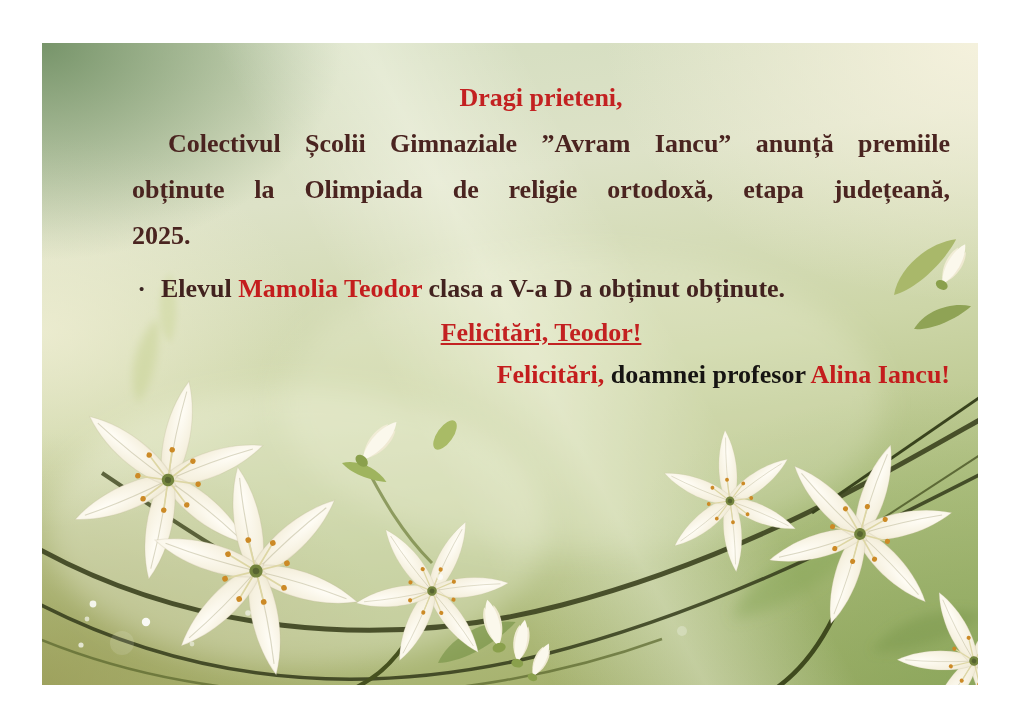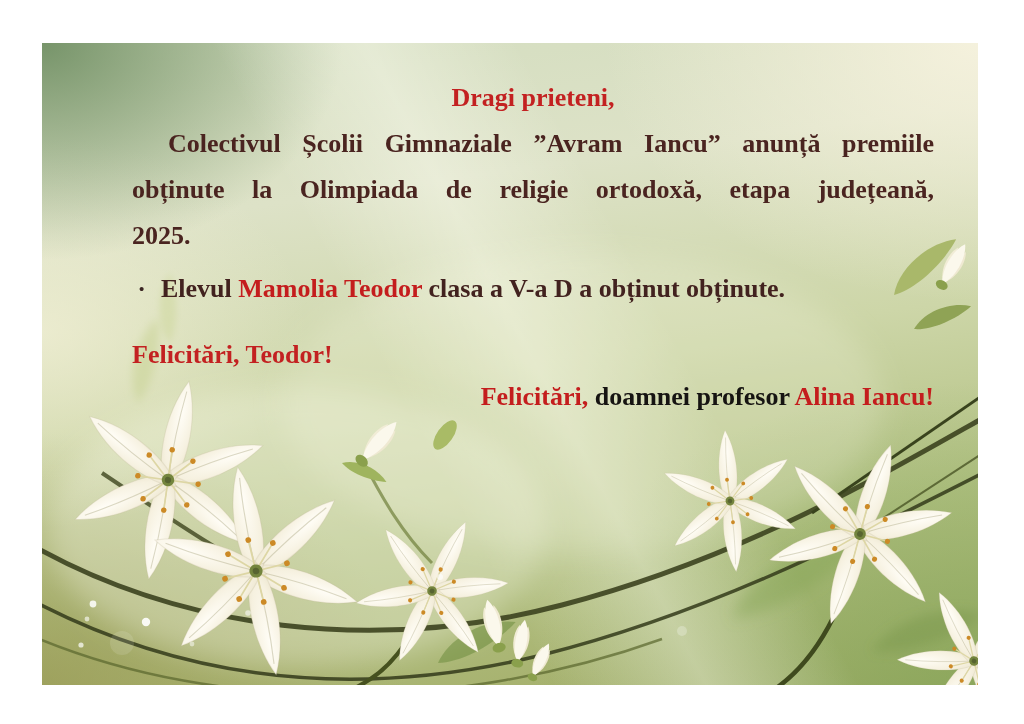--- a/index.html
+++ b/index.html
@@ -20,36 +20,36 @@
       radial-gradient(ellipse 430px 310px at 0% 0%, rgba(106,138,94,0.88), rgba(106,138,94,0) 70%),
       radial-gradient(ellipse 520px 360px at 100% 0%, rgba(246,242,222,0.95), rgba(246,242,222,0) 72%),
       radial-gradient(ellipse 380px 280px at 0% 45%, rgba(242,240,214,0.75), rgba(242,240,214,0) 70%),
       radial-gradient(ellipse 620px 420px at 100% 100%, rgba(123,163,84,0.55), rgba(123,163,84,0) 72%),
       radial-gradient(ellipse 520px 360px at 0% 100%, rgba(149,147,77,0.62), rgba(149,147,77,0) 70%),
       linear-gradient(172deg, #d3ddbf 0%, #dde2c7 25%, #cdd6a8 50%, #b3c183 74%, #a2ac67 100%);
   }
   .art{position:absolute;left:0;top:0;width:100%;height:100%;display:block;}
   .text-layer{
     position:absolute;z-index:3;
-    left:90px;right:44px;top:0;
+    left:90px;right:28px;top:0;
     font-weight:bold;font-size:26px;
     color:#4a2420;
   }
   .greeting{margin-top:32px;line-height:46px;text-align:center;color:#c32121;}
   .pline{line-height:46px;text-align:justify;text-align-last:justify;color:#4a2420;}
   .pline.indent{text-indent:36px;}
   .pline.last{text-align:right;text-align-last:left;}
   .bullet-line{margin-top:7px;line-height:46px;color:#42221f;}
   .bullet-marker{
     display:inline-block;width:29px;padding-left:7px;box-sizing:border-box;
     font-size:15px;vertical-align:3px;color:#3a2523;
   }
   .hl-red{color:#c41d1d;}
   .txt-black{color:#161412;text-align:center;}
-  .congrats1{margin-top:22px;line-height:42px;text-align:left;color:#c32121;}
+  .congrats1{margin-top:0;line-height:42px;text-align:center;color:#c32121;text-decoration:underline;}
   .congrats2{line-height:42px;text-align:right;}
 </style>
 </head>
 <body>
 
 <div class="canvas">
   <div class="photo">
 
     <svg class="art" viewBox="0 0 936 642" aria-hidden="true">
       <defs>

